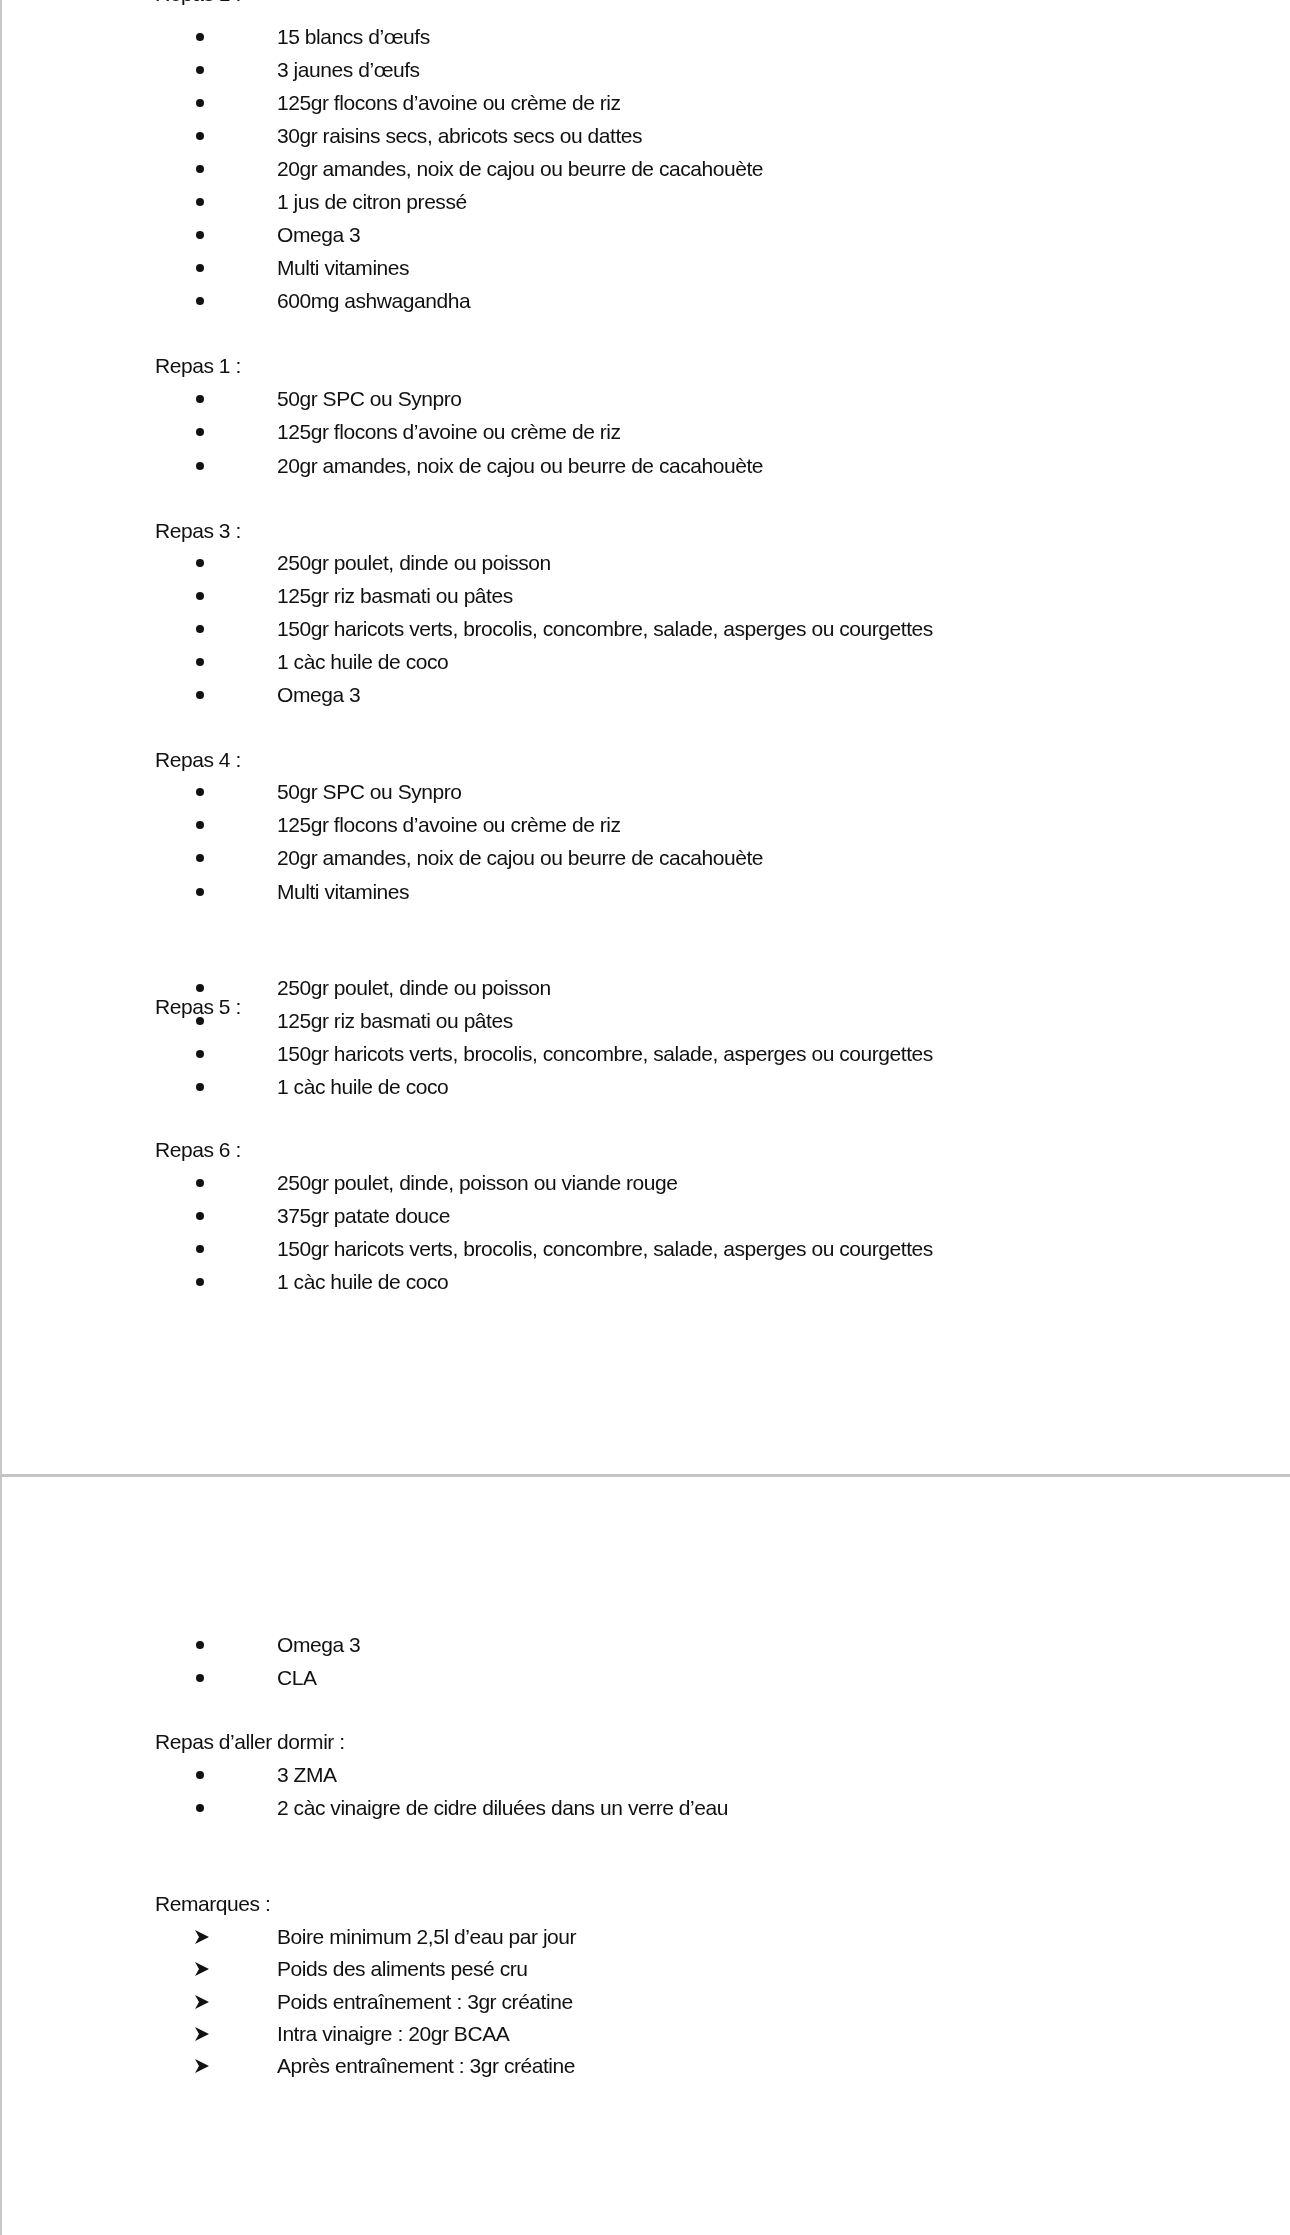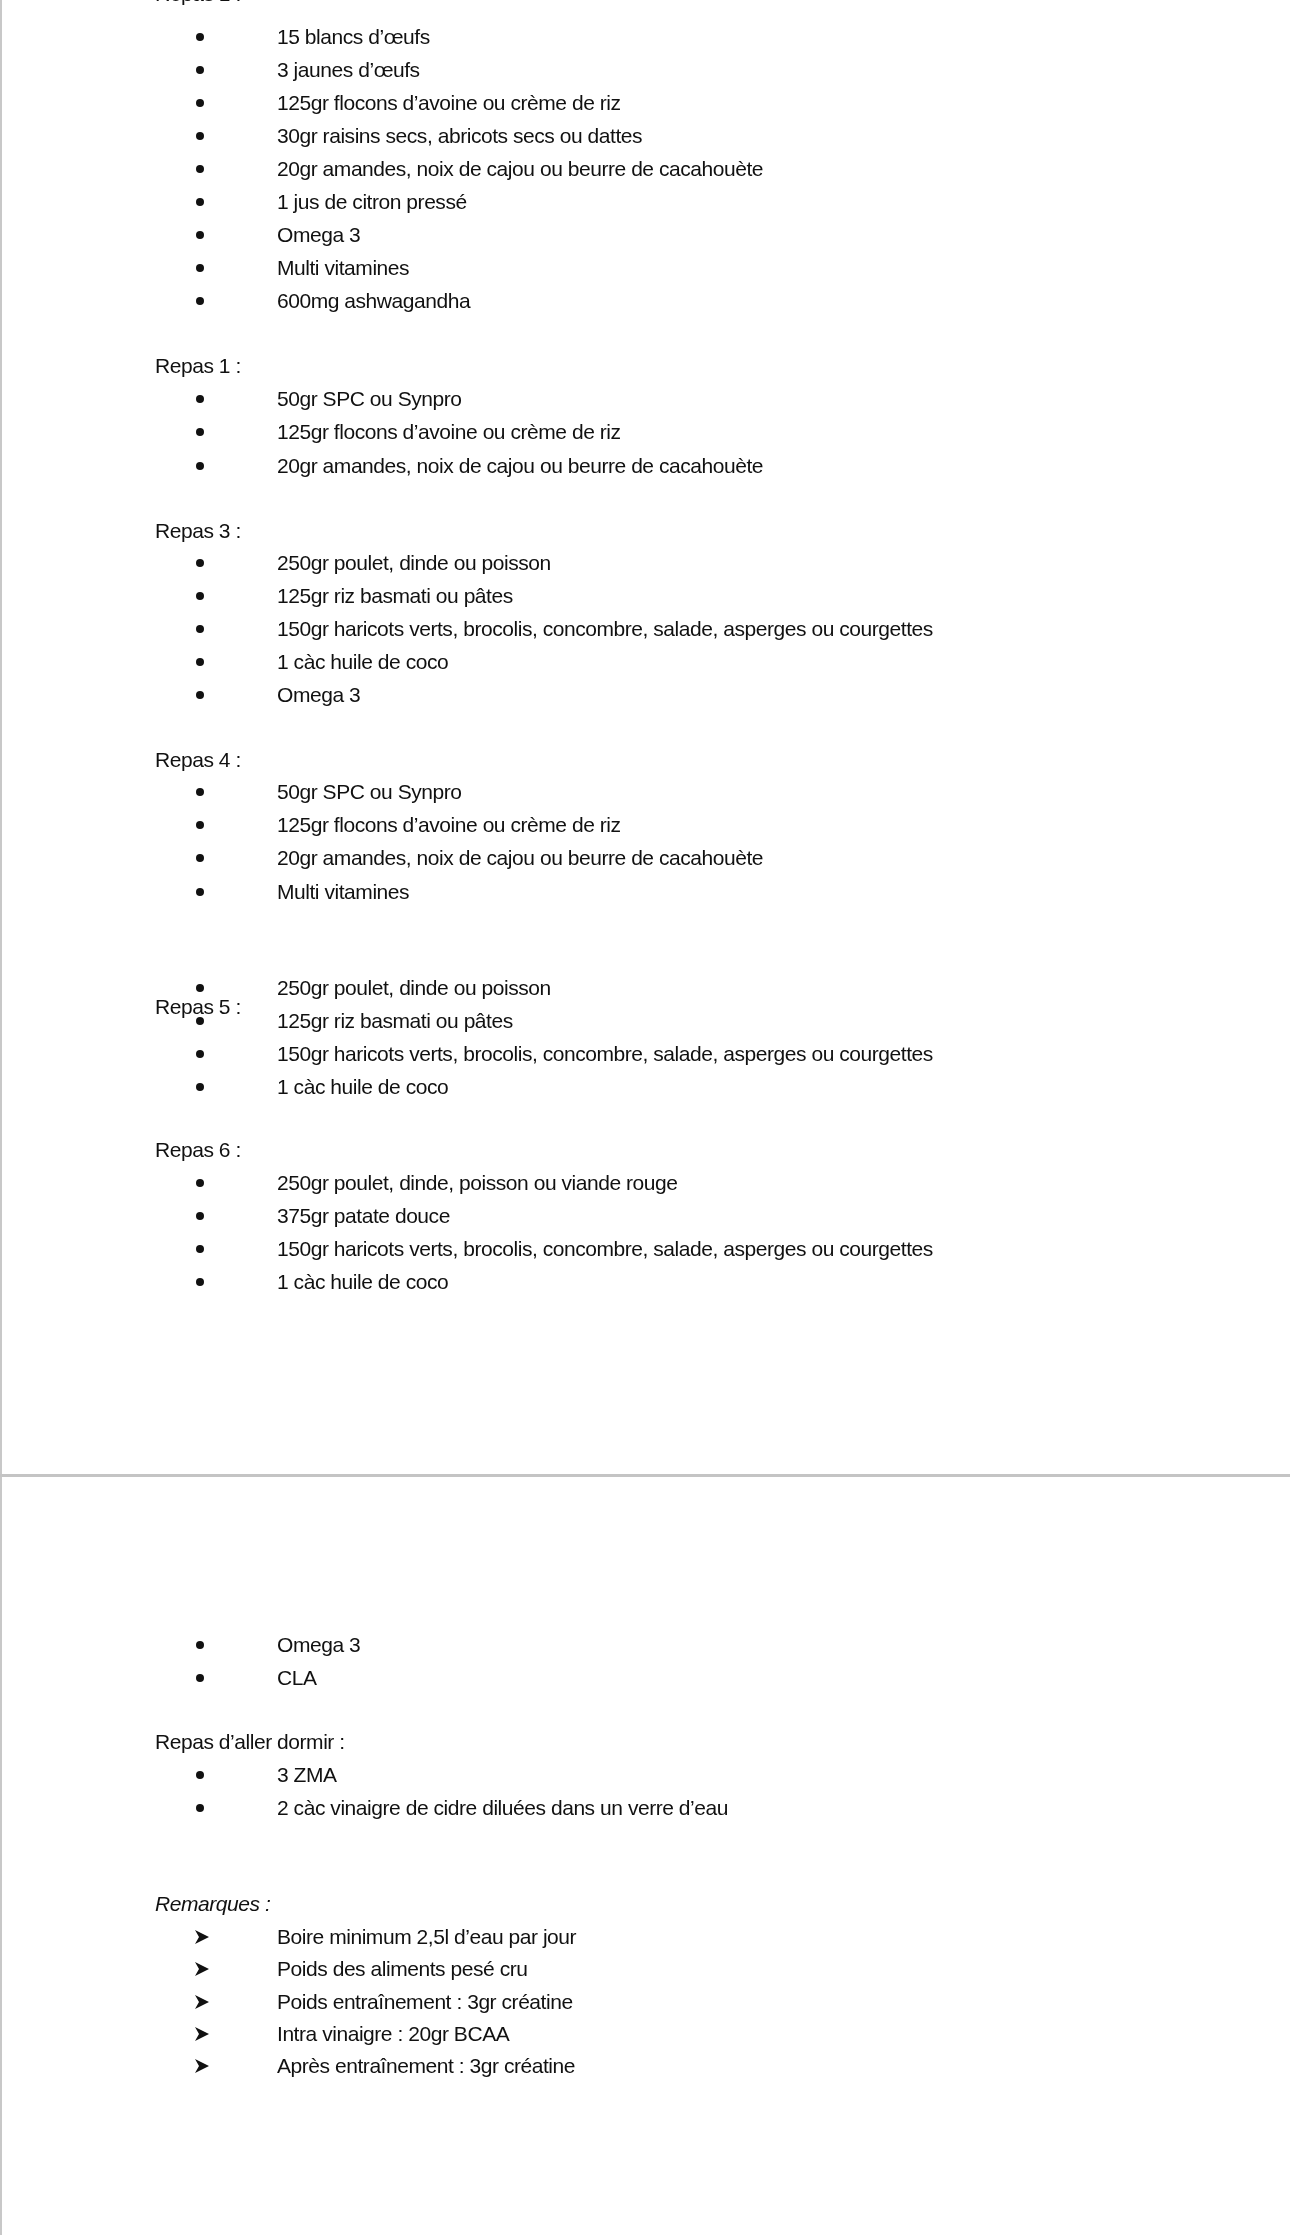--- a/index.html
+++ b/index.html
@@ -35,21 +35,21 @@
     }
     .line {
       position: absolute;
       font-size: 21px;
       line-height: 26px;
       white-space: nowrap;
       letter-spacing: -0.45px;
       transform: translateY(-13px);
     }
     .heading { left: 155px; }
-    .heading.italic { font-style: italic; }
+    .heading.italic { }
     .item { left: 233px; margin-left: 44px; }
     .bullet {
       position: absolute;
       left: 196px;
       width: 8px;
       height: 8px;
       border-radius: 50%;
       background: #111111;
       transform: translateY(-4px);
     }

